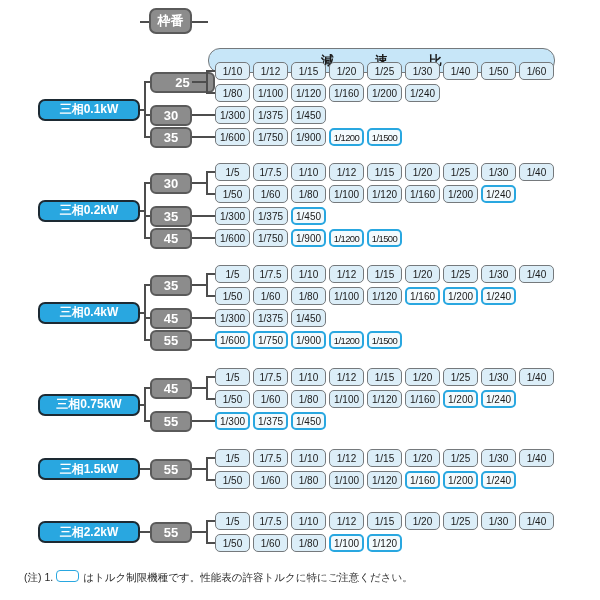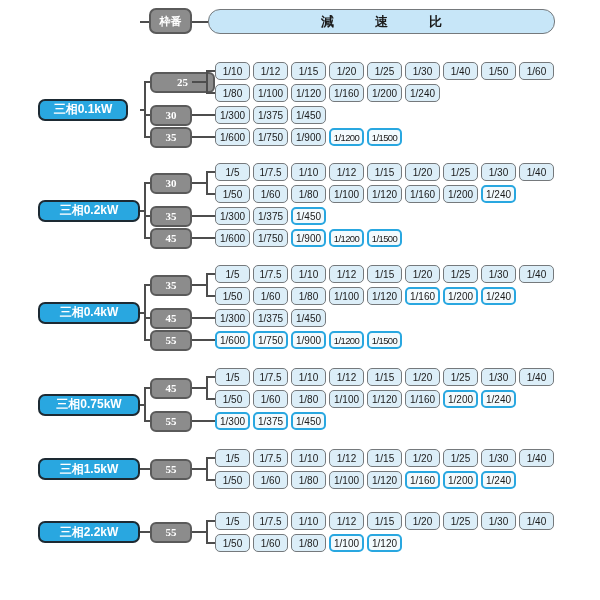--- a/index.html
+++ b/index.html
@@ -7,33 +7,33 @@
     position:relative;width:600px;height:600px;background:#ffffff;overflow:hidden;
     font-family:"Liberation Sans","DejaVu Sans",sans-serif;
   }
   .box{position:absolute;box-sizing:border-box;display:flex;align-items:center;justify-content:center;}
   .motor-box{
     background:#29a7e0;border:2px solid #1d2a33;border-radius:7px;
     color:#fff;font-weight:bold;font-size:12px;white-space:nowrap;
   }
   .frame-box{
     background:#8c8c8c;border:2px solid #5a5a5a;border-radius:6px;
-    color:#fff;font-weight:bold;font-size:11px;font-family:Liberation Serif, serif;
+    color:#fff;font-weight:bold;font-size:13px;
   }
   .ratio-box{
     background:#dceef8;border:1.5px solid #75797c;border-radius:5px;
     color:#1a1a1a;font-size:10px;white-space:nowrap;
   }
   .ratio-box.torque{
     background:#f3fafd;border:2px solid #29a7e0;
   }
   .ratio-box.narrow{letter-spacing:-0.6px;font-size:9.5px;}
   .ratio-hdr{
     background:#c7e6f8;border:1.5px solid #75797c;border-radius:12px;
-    color:#1a1a1a;font-weight:bold;font-size:13px;letter-spacing:14px;padding-left:14px;
+    color:#1a1a1a;font-weight:bold;font-size:13px;letter-spacing:14px;padding-left:14px;margin-top:39px;
   }
   .line{position:absolute;background:#4d4d4d;}
   .footnote{
     position:absolute;left:24px;top:570px;font-size:10.5px;color:#2b2b2b;white-space:nowrap;
   }
   .sample-box{
     display:inline-block;width:21px;height:10px;background:#fff;
     border:1.5px solid #29a7e0;border-radius:4px;vertical-align:-1px;margin:0 4px 0 3px;
   }
 </style>
@@ -41,21 +41,21 @@
 <body>
 
 <div class="canvas">
 
   <div class="line" style="left:140px;top:20.5px;width:9px;height:2px;"></div>
   <div class="box frame-box" style="left:149px;top:8px;width:43px;height:26px;border-radius:7px;">枠番</div>
   <div class="line" style="left:192px;top:20.5px;width:16px;height:2px;"></div>
   <div class="box ratio-hdr" style="left:208px;top:9px;width:347px;height:25px;">減　速　比</div>
 
   <div id="tree">
-      <div class="box motor-box" style="left: 38px; top: 98.5px; width: 90px; height: 22px;">三相0.1kW</div>
+      <div class="box motor-box" style="left: 38px; top: 98.5px; width: 102px; height: 22px;">三相0.1kW</div>
       <div class="line" style="left: 140px; top: 108.5px; width: 6px; height: 2px;"></div>
       <div class="line" style="left: 144px; top: 81px; width: 2px; height: 57px;"></div>
       <div class="line" style="left: 144px; top: 81px; width: 6px; height: 2px;"></div>
       <div class="line" style="left: 144px; top: 114px; width: 6px; height: 2px;"></div>
       <div class="line" style="left: 144px; top: 136px; width: 6px; height: 2px;"></div>
       <div class="box frame-box" style="left: 150px; top: 71.5px; width: 65px; height: 21px;">25</div>
       <div class="line" style="left: 192px; top: 81px; width: 16px; height: 2px;"></div>
       <div class="line" style="left: 206px; top: 70px; width: 2px; height: 24px;"></div>
       <div class="line" style="left: 206px; top: 70px; width: 9px; height: 2px;"></div>
       <div class="line" style="left: 206px; top: 92px; width: 9px; height: 2px;"></div>
@@ -238,13 +238,14 @@
       <div class="box ratio-box" style="left: 443px; top: 512px; width: 35px; height: 18px;">1/25</div>
       <div class="box ratio-box" style="left: 481px; top: 512px; width: 35px; height: 18px;">1/30</div>
       <div class="box ratio-box" style="left: 519px; top: 512px; width: 35px; height: 18px;">1/40</div>
       <div class="box ratio-box" style="left: 215px; top: 534px; width: 35px; height: 18px;">1/50</div>
       <div class="box ratio-box" style="left: 253px; top: 534px; width: 35px; height: 18px;">1/60</div>
       <div class="box ratio-box" style="left: 291px; top: 534px; width: 35px; height: 18px;">1/80</div>
       <div class="box ratio-box torque" style="left: 329px; top: 534px; width: 35px; height: 18px;">1/100</div>
       <div class="box ratio-box torque" style="left: 367px; top: 534px; width: 35px; height: 18px;">1/120</div>
     </div>
 
+  <div class="footnote"><span>(注) 1.</span><span class="sample-box"></span><span>はトルク制限機種です。性能表の許容トルクに特にご注意ください。</span></div>
 </div>
 
 </body></html>

